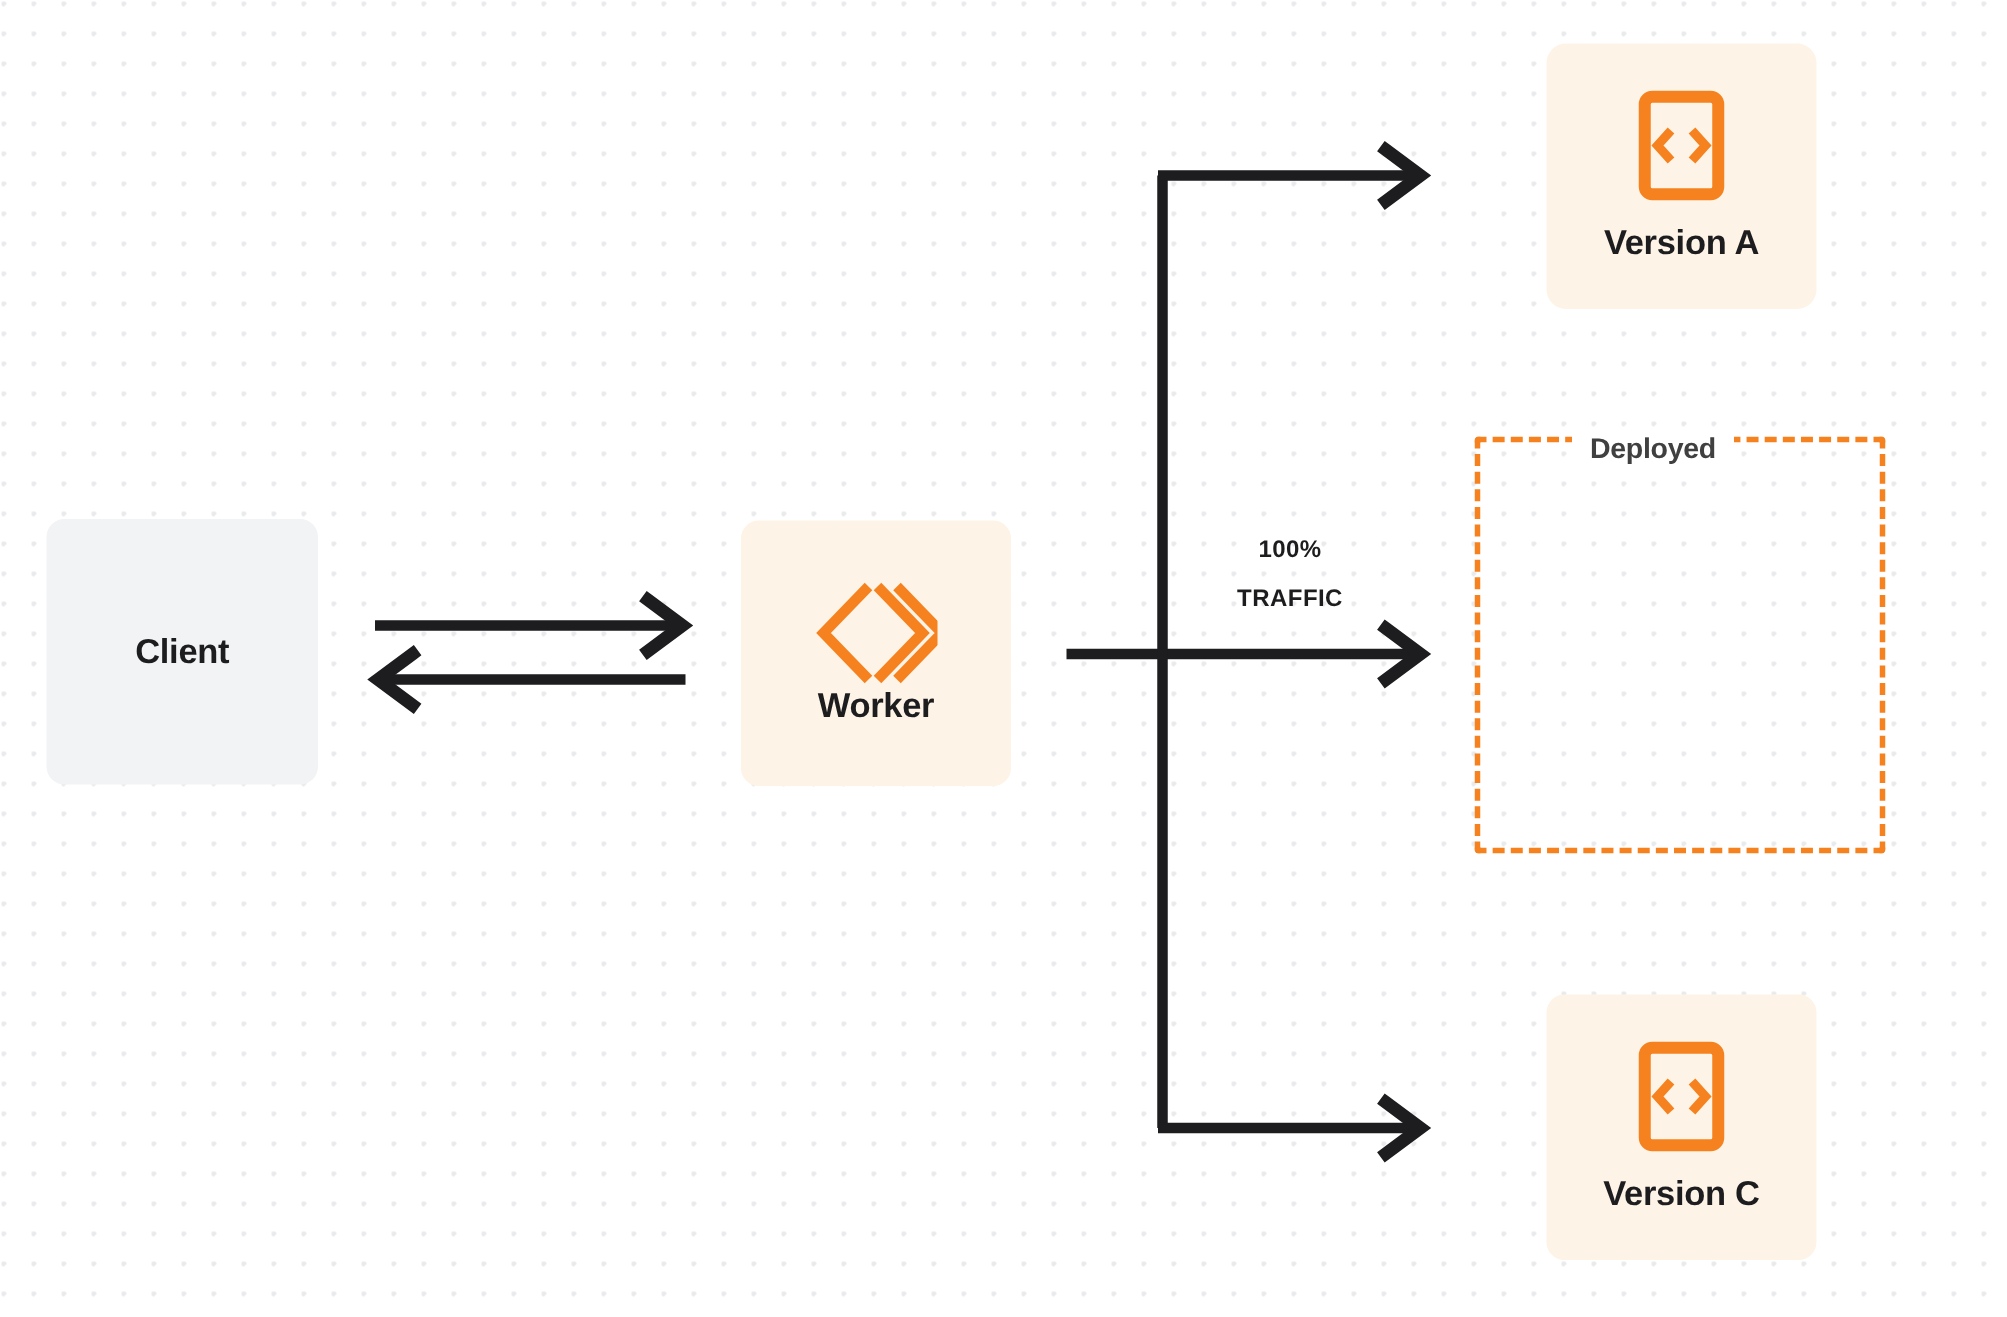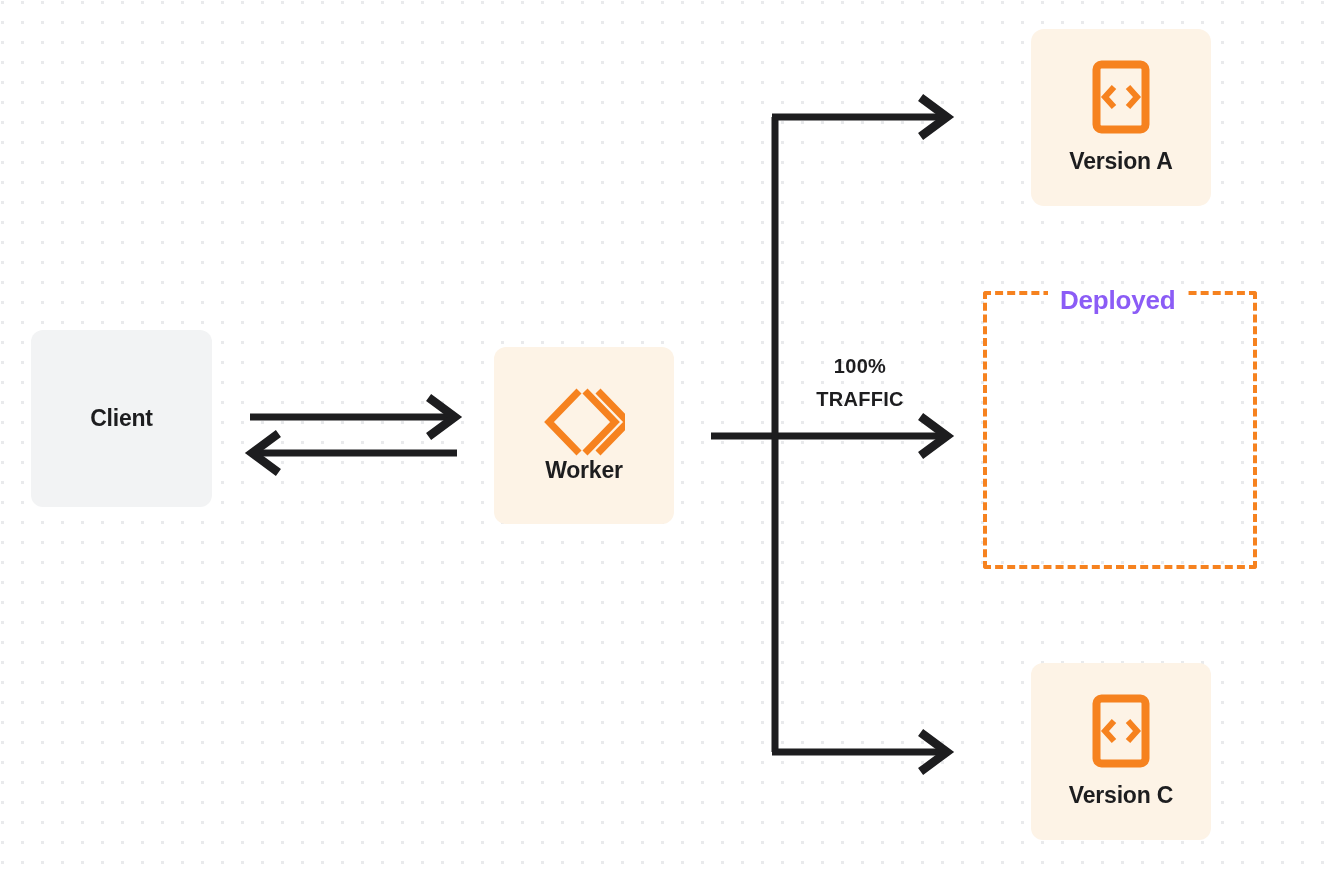--- a/index.html
+++ b/index.html
@@ -34,21 +34,21 @@
     font-size: 23px;
     font-weight: 700;
     color: #1d1d1f;
     letter-spacing: -0.2px;
     white-space: nowrap;
   }
 
   
   #client-node {
     left: 31px;
-    top: 330px;
+    top: 346px;
     width: 181px;
     height: 177px;
     background: #f2f3f4;
   }
 
   
   #worker-node {
     left: 494px;
     top: 347px;
     width: 180px;
@@ -83,37 +83,37 @@
     border: 4px dashed #f6821f;
     border-radius: 3px;
     box-sizing: border-box;
   }
   #deployed-label {
     position: absolute;
     left: 1048px;
     top: 286px;
     padding: 0 12px;
     background: #ffffff;
-    color: #8b5cf6;
-    font-size: 26px;
+    color: #404040;
+    font-size: 19px;
     font-weight: 700;
     letter-spacing: -0.2px;
     line-height: 28px;
     white-space: nowrap;
   }
 
   
   #traffic-label {
     position: absolute;
     left: 790px;
     top: 350px;
     width: 140px;
     text-align: center;
     color: #1d1d1f;
-    font-size: 20px;
+    font-size: 16px;
     font-weight: 700;
     line-height: 33px;
     letter-spacing: 0.3px;
   }
 
   
   #connectors {
     position: absolute;
     left: 0;
     top: 0;

